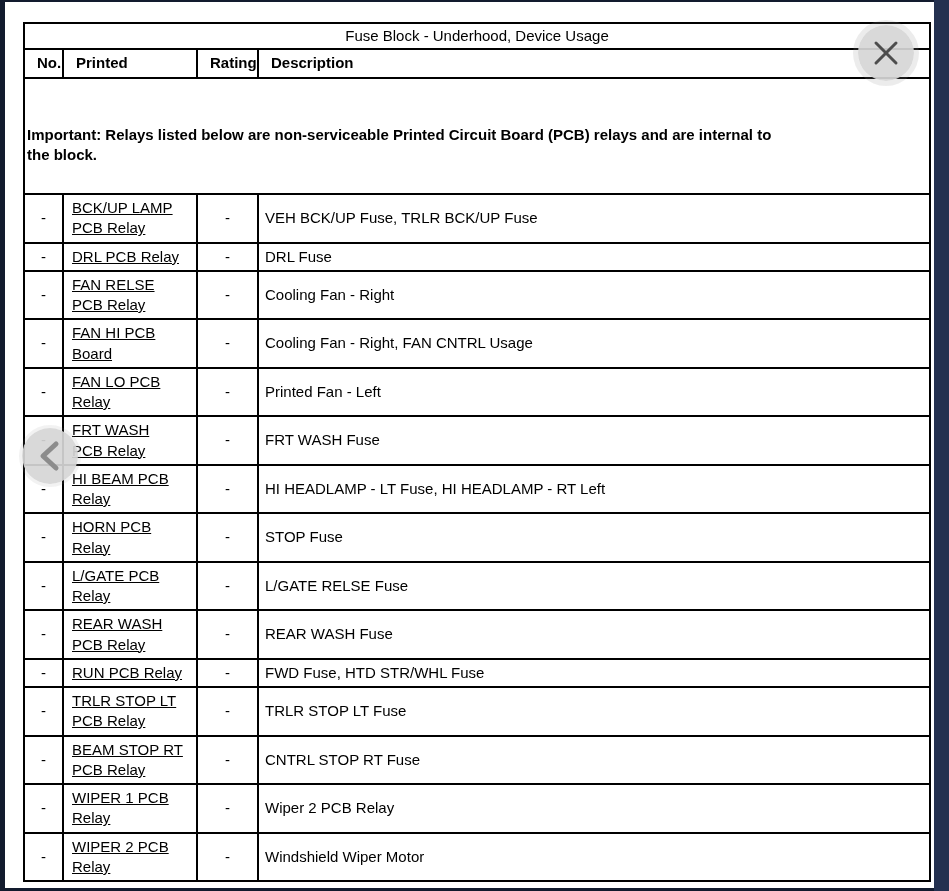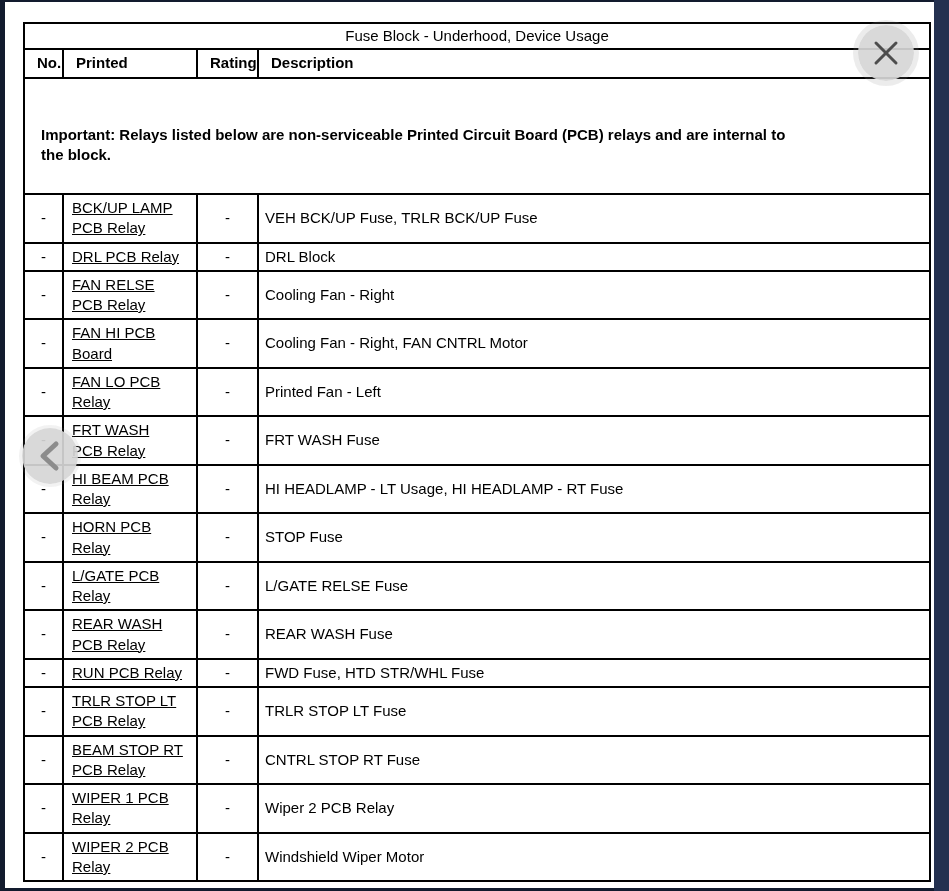--- a/index.html
+++ b/index.html
@@ -49,21 +49,21 @@
   th {
     font-weight: bold;
     text-align: left;
     padding: 3px 12px;
     height: 27px;
   }
   .note-cell {
     font-weight: bold;
     text-align: left;
     vertical-align: top;
-    padding: 46px 6px 28px 16px;
+    padding: 46px 6px 28px 2px;
     white-space: pre-line;
   }
   td.c-no, td.c-rating { text-align: center; padding: 3px 2px; }
   td.c-device { text-align: left; padding: 3px 8px; white-space: pre-line; text-decoration: underline; }
   td.c-desc   { text-align: left; padding: 3px 6px; }
   tbody tr td { height: 27px; }
 
   .circle-btn {
     position: absolute;
     width: 56px; height: 56px;
@@ -114,37 +114,37 @@
     <td class="c-device">BCK/UP LAMP
 PCB Relay</td>
     <td class="c-rating">-</td>
     <td class="c-desc">VEH BCK/UP Fuse, TRLR BCK/UP Fuse</td>
   </tr>
 
   <tr>
     <td class="c-no">-</td>
     <td class="c-device">DRL PCB Relay</td>
     <td class="c-rating">-</td>
-    <td class="c-desc">DRL Block</td>
+    <td class="c-desc">DRL Fuse</td>
   </tr>
 
   <tr>
     <td class="c-no">-</td>
     <td class="c-device">FAN RELSE
 PCB Relay</td>
     <td class="c-rating">-</td>
     <td class="c-desc">Cooling Fan - Right</td>
   </tr>
 
   <tr>
     <td class="c-no">-</td>
     <td class="c-device">FAN HI PCB
 Board</td>
     <td class="c-rating">-</td>
-    <td class="c-desc">Cooling Fan - Right, FAN CNTRL Motor</td>
+    <td class="c-desc">Cooling Fan - Right, FAN CNTRL Usage</td>
   </tr>
 
   <tr>
     <td class="c-no">-</td>
     <td class="c-device">FAN LO PCB
 Relay</td>
     <td class="c-rating">-</td>
     <td class="c-desc">Printed Fan - Left</td>
   </tr>
 
@@ -154,21 +154,21 @@
 PCB Relay</td>
     <td class="c-rating">-</td>
     <td class="c-desc">FRT WASH Fuse</td>
   </tr>
 
   <tr>
     <td class="c-no">-</td>
     <td class="c-device">HI BEAM PCB
 Relay</td>
     <td class="c-rating">-</td>
-    <td class="c-desc">HI HEADLAMP - LT Usage, HI HEADLAMP - RT Fuse</td>
+    <td class="c-desc">HI HEADLAMP - LT Fuse, HI HEADLAMP - RT Left</td>
   </tr>
 
   <tr>
     <td class="c-no">-</td>
     <td class="c-device">HORN PCB
 Relay</td>
     <td class="c-rating">-</td>
     <td class="c-desc">STOP Fuse</td>
   </tr>
 

